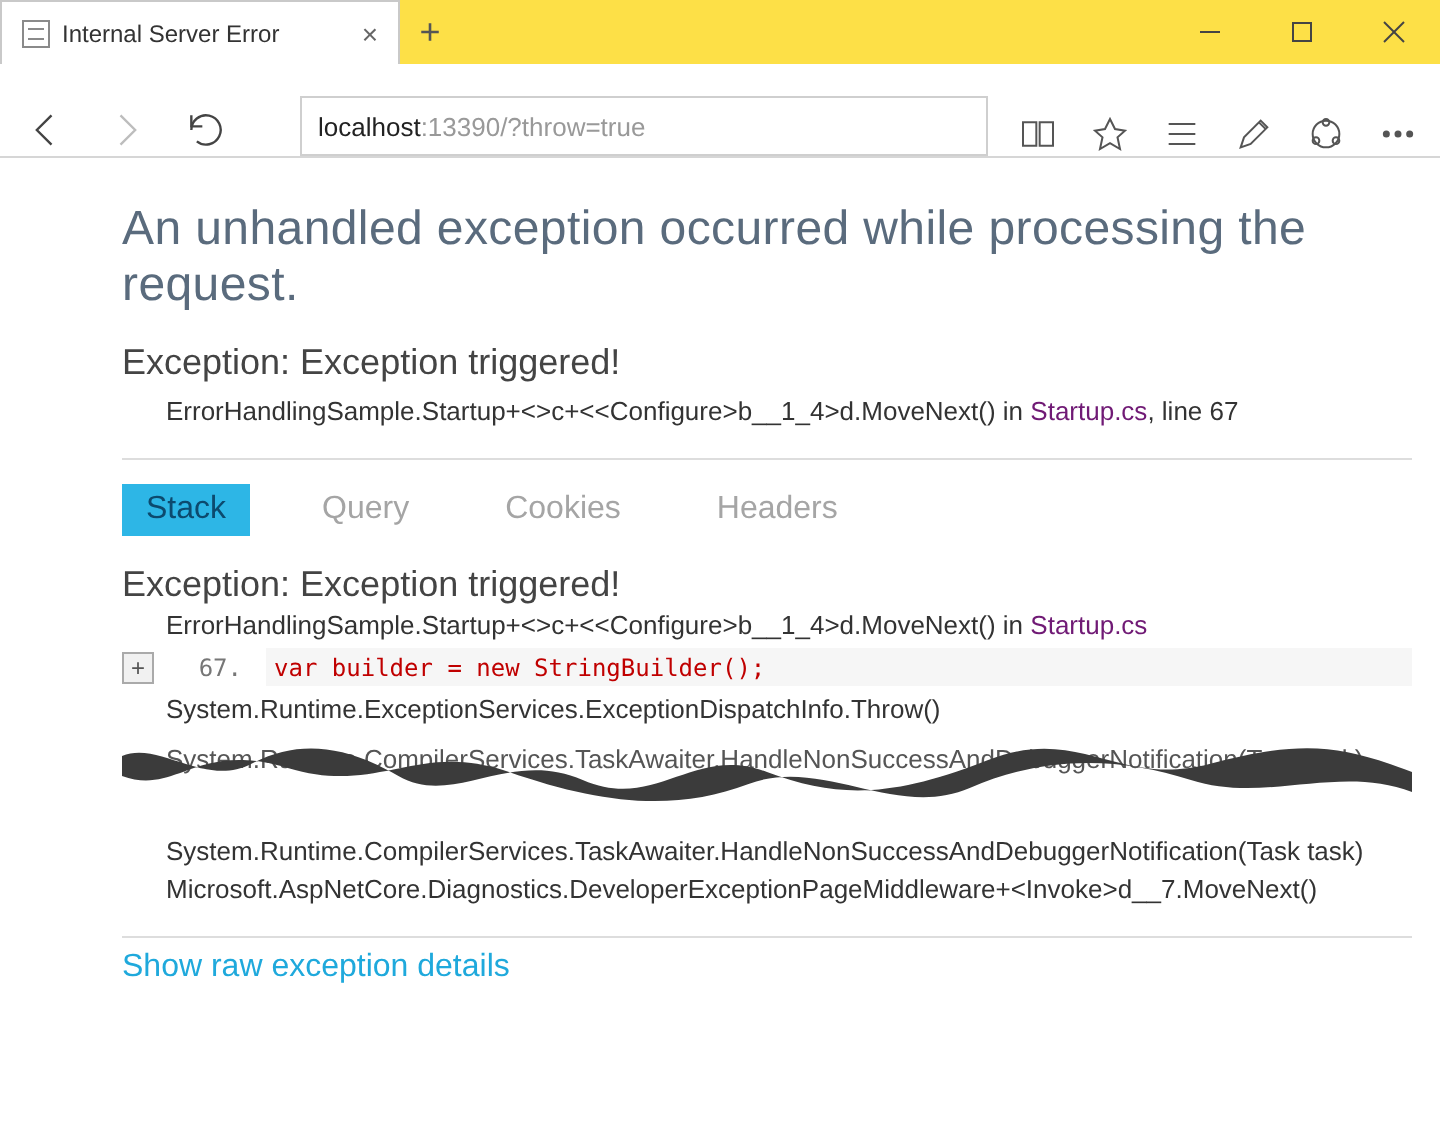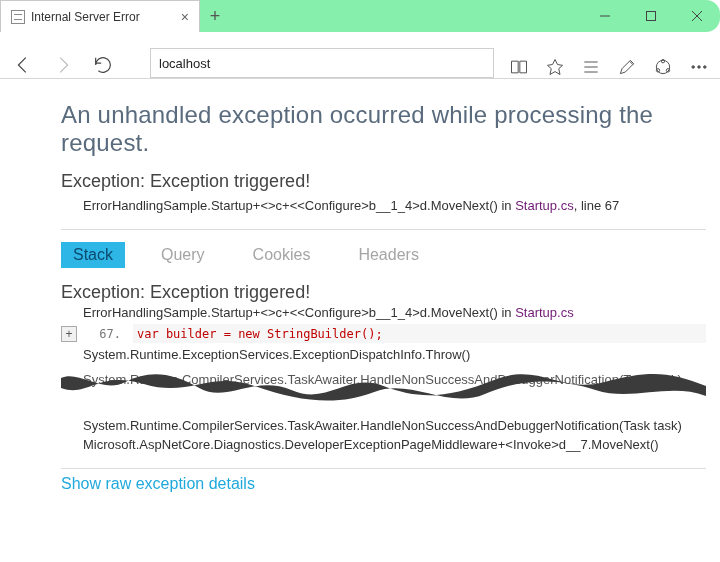--- a/index.html
+++ b/index.html
@@ -1,20 +1,20 @@
 <!DOCTYPE html>
 <html><head>
 <meta charset="utf-8">
 <style>
   * { box-sizing: border-box; margin: 0; padding: 0; }
   html, body { width: 720px; height: 562px; font-family: "Segoe UI", Arial, sans-serif; background: #fff; overflow: hidden; }
 
   
   .chrome-top { border-bottom: 1px solid #d6d6d6; }
-  .tabbar { display: flex; align-items: center; height: 32px; background: #86efac; border-radius: 14px; }
+  .tabbar { display: flex; align-items: center; height: 32px; background: #fde047; }
   .tab { display: flex; align-items: center; gap: 6px; height: 32px; padding: 0 10px; background: #fff; border: 1px solid #c9c9c9; border-bottom: none; font-size: 12px; color: #333; width: 200px; justify-content: space-between; }
   .tab .favicon { width: 14px; height: 14px; border: 1px solid #8a8a8a; position: relative; }
   .tab .favicon::before, .tab .favicon::after { content: ""; position: absolute; background: #8a8a8a; }
   .tab .favicon::before { left: 2px; right: 2px; top: 3px; height: 1px; }
   .tab .favicon::after { left: 2px; right: 2px; bottom: 3px; height: 1px; }
   .tab-title { flex: 1; white-space: nowrap; overflow: hidden; text-overflow: ellipsis; }
   .close-x { font-size: 14px; color: #666; line-height: 1; }
   .newtab { width: 30px; height: 32px; display: flex; align-items: center; justify-content: center; color: #555; font-size: 18px; }
   .winctrls { margin-left: auto; display: flex; }
   .winbtn { width: 46px; height: 32px; display: flex; align-items: center; justify-content: center; color: #444; }
@@ -100,20 +100,21 @@
       </div>
     <div class="navbtn">
         <svg viewBox="0 0 24 24">
           <path d="M4 12a8 8 0 1 1 3 6.2"></path>
           <polyline points="4 4 4 10 10 10" fill="none"></polyline>
         </svg>
       </div>
     <div style="width:6px"></div>
     <div class="urlbox">
       <span class="host">localhost</span>
+        <span>:13390/?throw=true</span>
     </div>
     <div class="tool-icons">
       <div class="ic">
           <svg viewBox="0 0 24 24">
             <path d="M3 5h8v14H3zM13 5h8v14h-8z"></path>
           </svg>
         </div>
       <div class="ic">
           <svg viewBox="0 0 24 24">
             <polygon points="12 3 15 9 21 10 16.5 14 18 21 12 17.5 6 21 7.5 14 3 10 9 9"></polygon>

